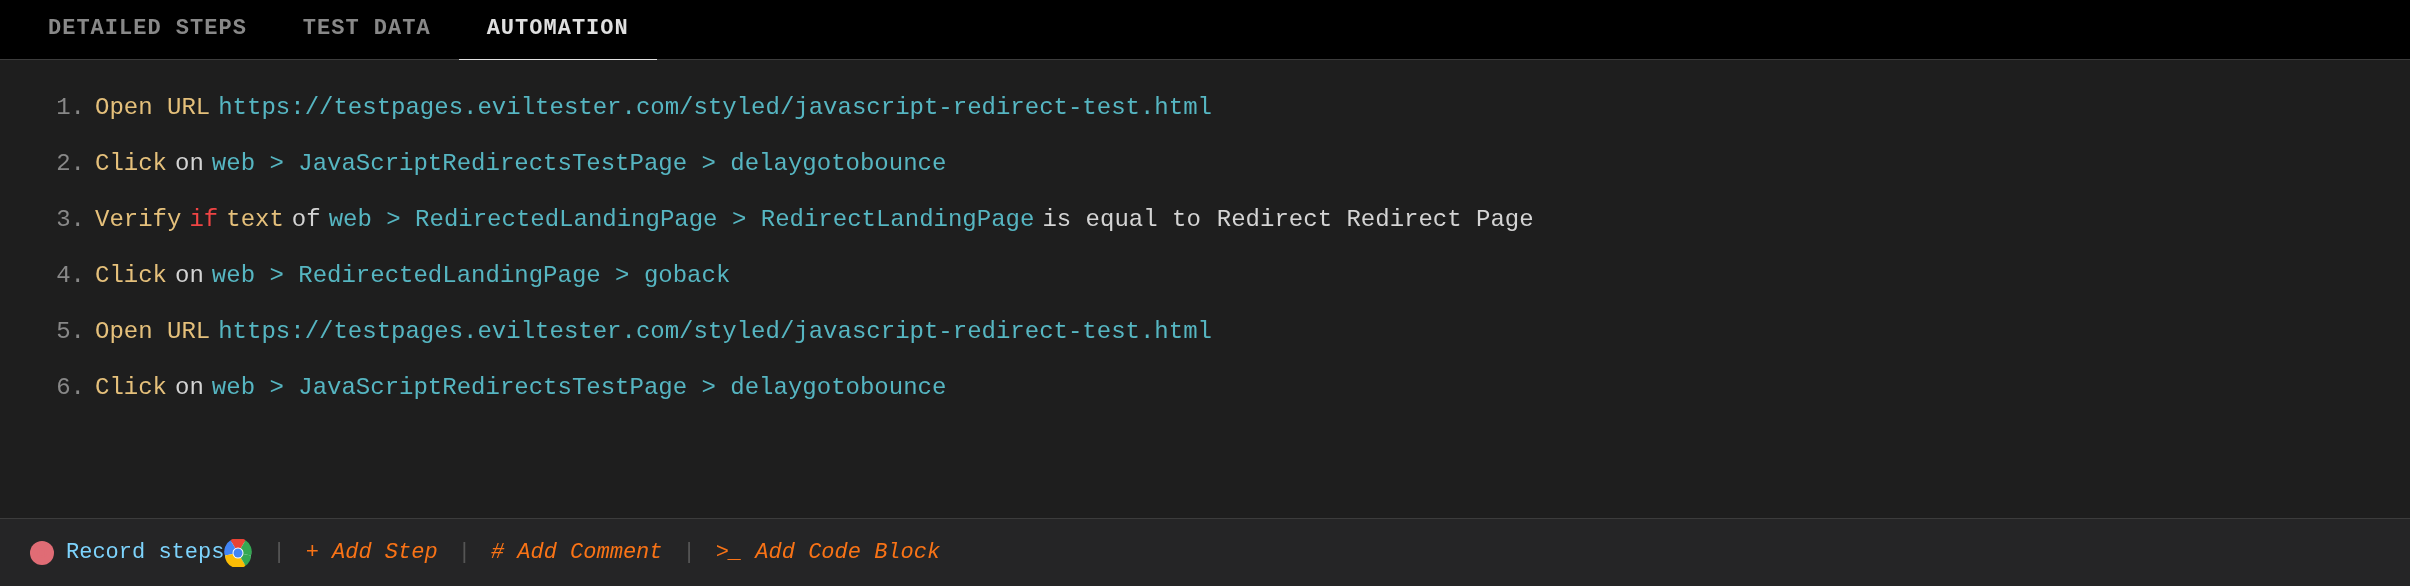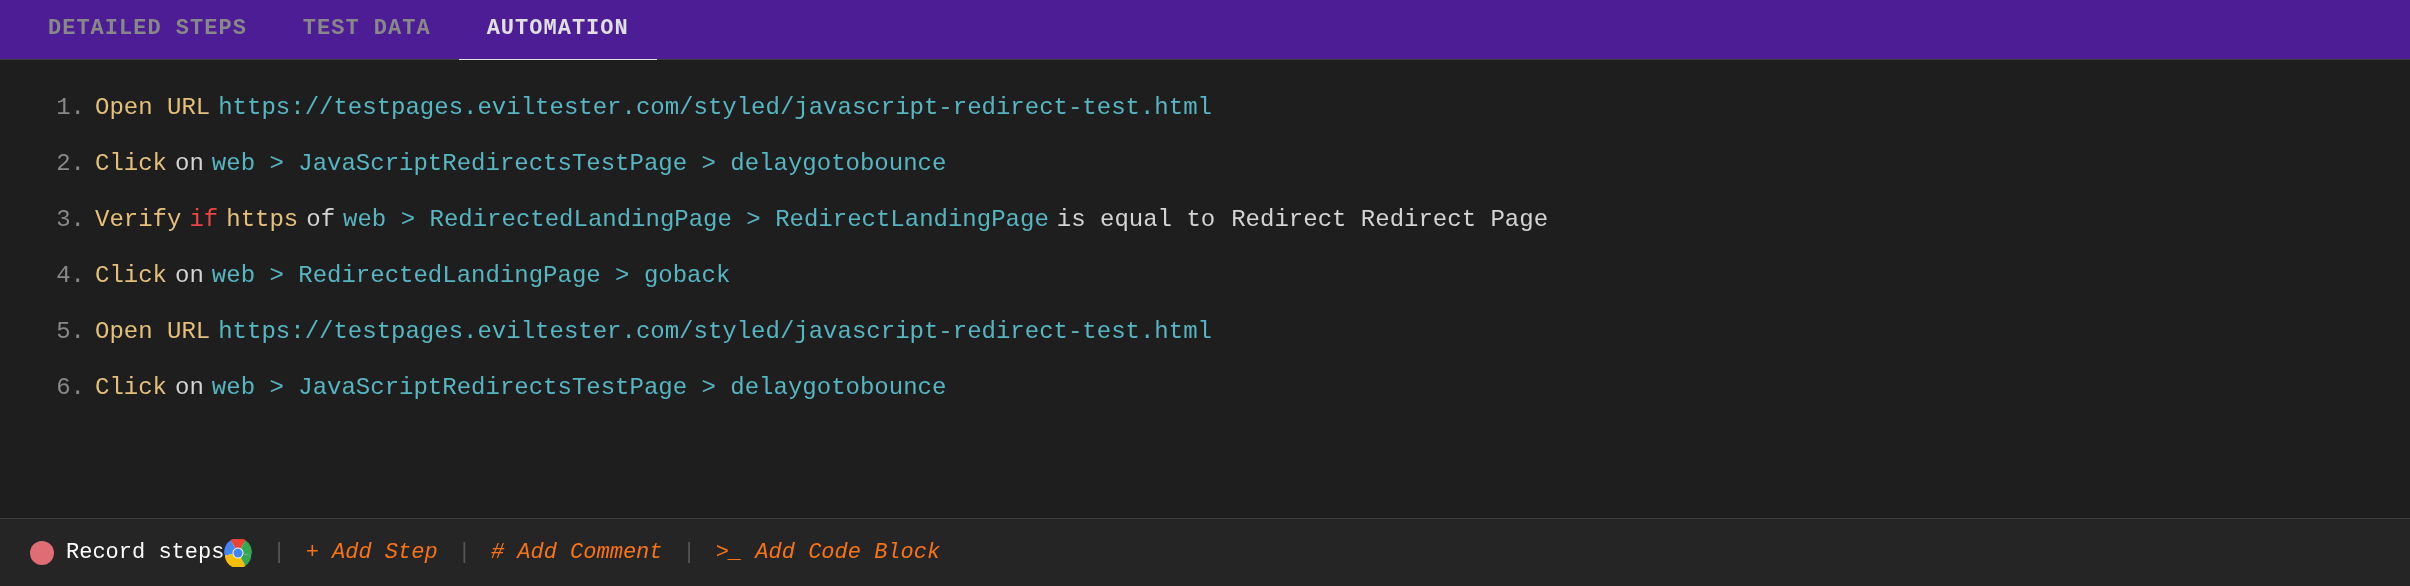--- a/index.html
+++ b/index.html
@@ -13,21 +13,21 @@
       color: #d4d4d4;
       font-family: 'Courier New', Courier, monospace;
       width: 2410px;
       height: 586px;
       overflow: hidden;
     }
 
     .tabs {
       display: flex;
       align-items: center;
-      background-color: #4c1d95;
+      background-color: #000000;
       border-bottom: 1px solid #3c3c3c;
       padding: 0 20px;
       height: 60px;
     }
 
     .tab {
       padding: 18px 28px;
       font-size: 22px;
       font-weight: 600;
       letter-spacing: 1px;
@@ -75,21 +75,21 @@
       bottom: 0;
       left: 0;
       right: 0;
     }
 
     .record-btn {
       display: flex;
       align-items: center;
       gap: 12px;
       cursor: pointer;
-      color: #ffffff;
+      color: #7dd3fc;
       font-size: 22px;
       background: none;
       border: none;
       font-family: 'Courier New', Courier, monospace;
     }
 
     .record-icon {
       width: 24px;
       height: 24px;
       border-radius: 50%;
@@ -160,21 +160,21 @@
       <div class="step-line">
         <span class="step-number">2.</span>
         <span style="margin-right: 8px; color: rgb(229, 192, 123);">Click</span>
         <span style="margin-right: 8px; color: rgb(212, 212, 212);">on</span>
         <span style="margin-right: 8px; color: rgb(86, 182, 194); font-weight: 400;">web &gt; JavaScriptRedirectsTestPage &gt; delaygotobounce</span>
       </div>
       <div class="step-line">
         <span class="step-number">3.</span>
         <span style="margin-right: 8px; color: rgb(229, 192, 123);">Verify</span>
         <span style="margin-right: 8px; color: #ef4444;">if</span>
-        <span style="margin-right: 8px; color: rgb(229, 192, 123);">https</span>
+        <span style="margin-right: 8px; color: rgb(229, 192, 123);">text</span>
         <span style="margin-right: 8px; color: rgb(212, 212, 212);">of</span>
         <span style="margin-right: 8px; color: rgb(86, 182, 194); font-weight: 400;">web &gt; RedirectedLandingPage &gt; RedirectLandingPage</span>
         <span style="margin-right: 16px; color: rgb(212, 212, 212);">is equal to</span>
         <span style="margin-right: 8px; color: rgb(212, 212, 212);">Redirect Redirect Page</span>
       </div>
       <div class="step-line">
         <span class="step-number">4.</span>
         <span style="margin-right: 8px; color: rgb(229, 192, 123);">Click</span>
         <span style="margin-right: 8px; color: rgb(212, 212, 212);">on</span>
         <span style="margin-right: 8px; color: rgb(86, 182, 194); font-weight: 400;">web &gt; RedirectedLandingPage &gt; goback</span>

